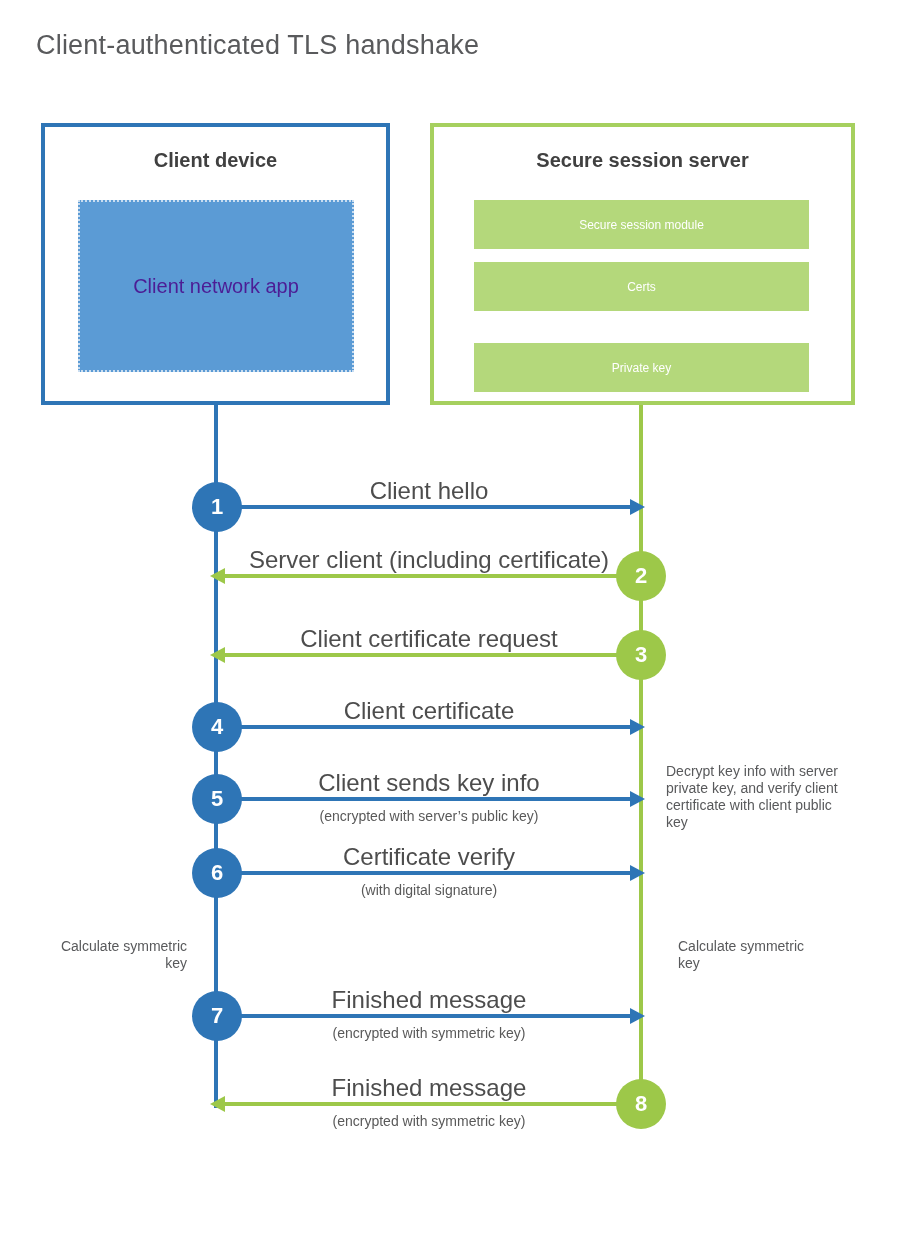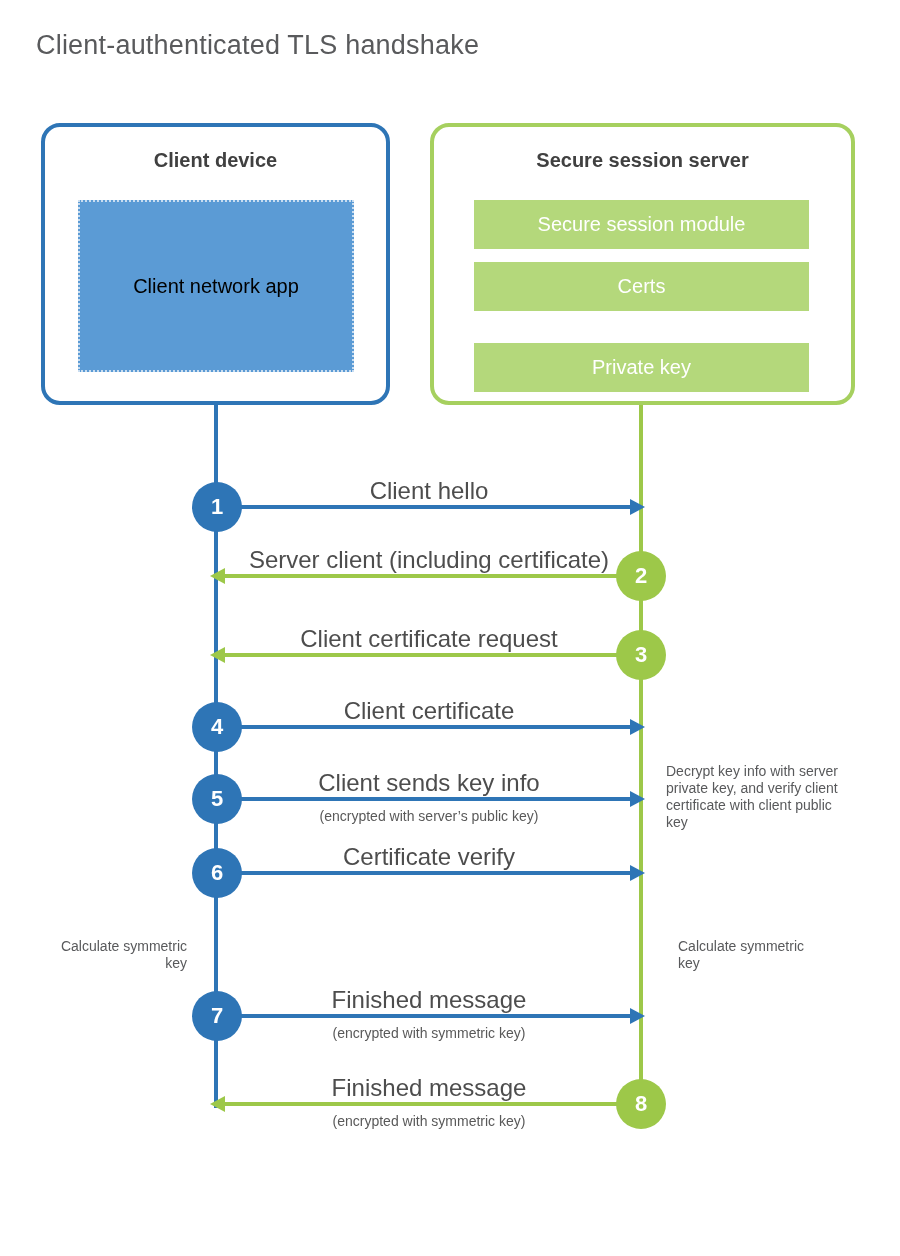--- a/index.html
+++ b/index.html
@@ -2,30 +2,30 @@
 <html><head>
 <meta charset="utf-8">
 <style>
   html,body{margin:0;padding:0;background:#ffffff;}
   body{font-family:"Liberation Sans", sans-serif;}
   .canvas{position:relative;width:900px;height:1256px;background:#ffffff;overflow:hidden;}
 
   .diagram-title{position:absolute;left:36px;top:30px;font-size:27px;font-weight:400;color:#595a5c;letter-spacing:.2px;}
 
   
-  .actor-box{position:absolute;top:123px;background:#fff;box-sizing:border-box;z-index:2;border-radius:19px;}
+  .actor-box{position:absolute;top:123px;background:#fff;box-sizing:border-box;z-index:2;}
   .client-box{left:41px;width:349px;height:282px;border:4px solid #2e75b6;}
   .server-box{left:430px;width:425px;height:282px;border:4px solid #a6d05f;}
   .actor-title{position:absolute;left:0;right:0;top:22px;text-align:center;font-size:20px;font-weight:700;color:#404040;}
 
   .app-box{position:absolute;left:33px;top:73px;width:276px;height:172px;background:#5b9bd5;border:2px dotted #c9ddf0;box-sizing:border-box;display:flex;align-items:center;justify-content:center;text-align:center;}
-  .app-box span{color:#000000;font-size:20px;line-height:27px;}
+  .app-box span{color:#4c1d95;font-size:20px;line-height:27px;}
 
   .module-bar{position:absolute;left:40px;width:335px;height:49px;background:#b4d87b;display:flex;align-items:center;justify-content:center;}
-  .module-bar span{color:#ffffff;font-size:20px;}
+  .module-bar span{color:#ffffff;font-size:12px;}
   .bar-1{top:73px;} .bar-2{top:135px;} .bar-3{top:196px;margin-top:20px;}
 
   
   .lifeline{position:absolute;width:4px;z-index:1;}
   .lifeline.blue{left:214px;top:405px;height:703px;background:#2e75b6;}
   .lifeline.green{left:639px;top:405px;height:700px;background:#9dc849;}
 
   
   .msg-line{position:absolute;height:4px;z-index:2;}
   .msg-line.blue{background:#2e75b6;left:230px;width:401px;}
@@ -112,20 +112,21 @@
       <span>5</span>
     </div>
   <div class="msg-sub" style="top:808px;">(encrypted with server’s public key)</div>
 
   <div class="msg-label" style="top:845px;">Certificate verify</div>
   <div class="msg-line blue" style="top:871px;"></div>
   <div class="arrow-head right" style="top:865px;"></div>
   <div class="step-circle blue" style="top:848px;">
       <span>6</span>
     </div>
+  <div class="msg-sub" style="top:882px;">(with digital signature)</div>
 
   <div class="msg-label" style="top:988px;">Finished message</div>
   <div class="msg-line blue" style="top:1014px;"></div>
   <div class="arrow-head right" style="top:1008px;"></div>
   <div class="step-circle blue" style="top:991px;">
       <span>7</span>
     </div>
   <div class="msg-sub" style="top:1025px;">(encrypted with symmetric key)</div>
 
   <div class="msg-label" style="top:1076px;">Finished message</div>

